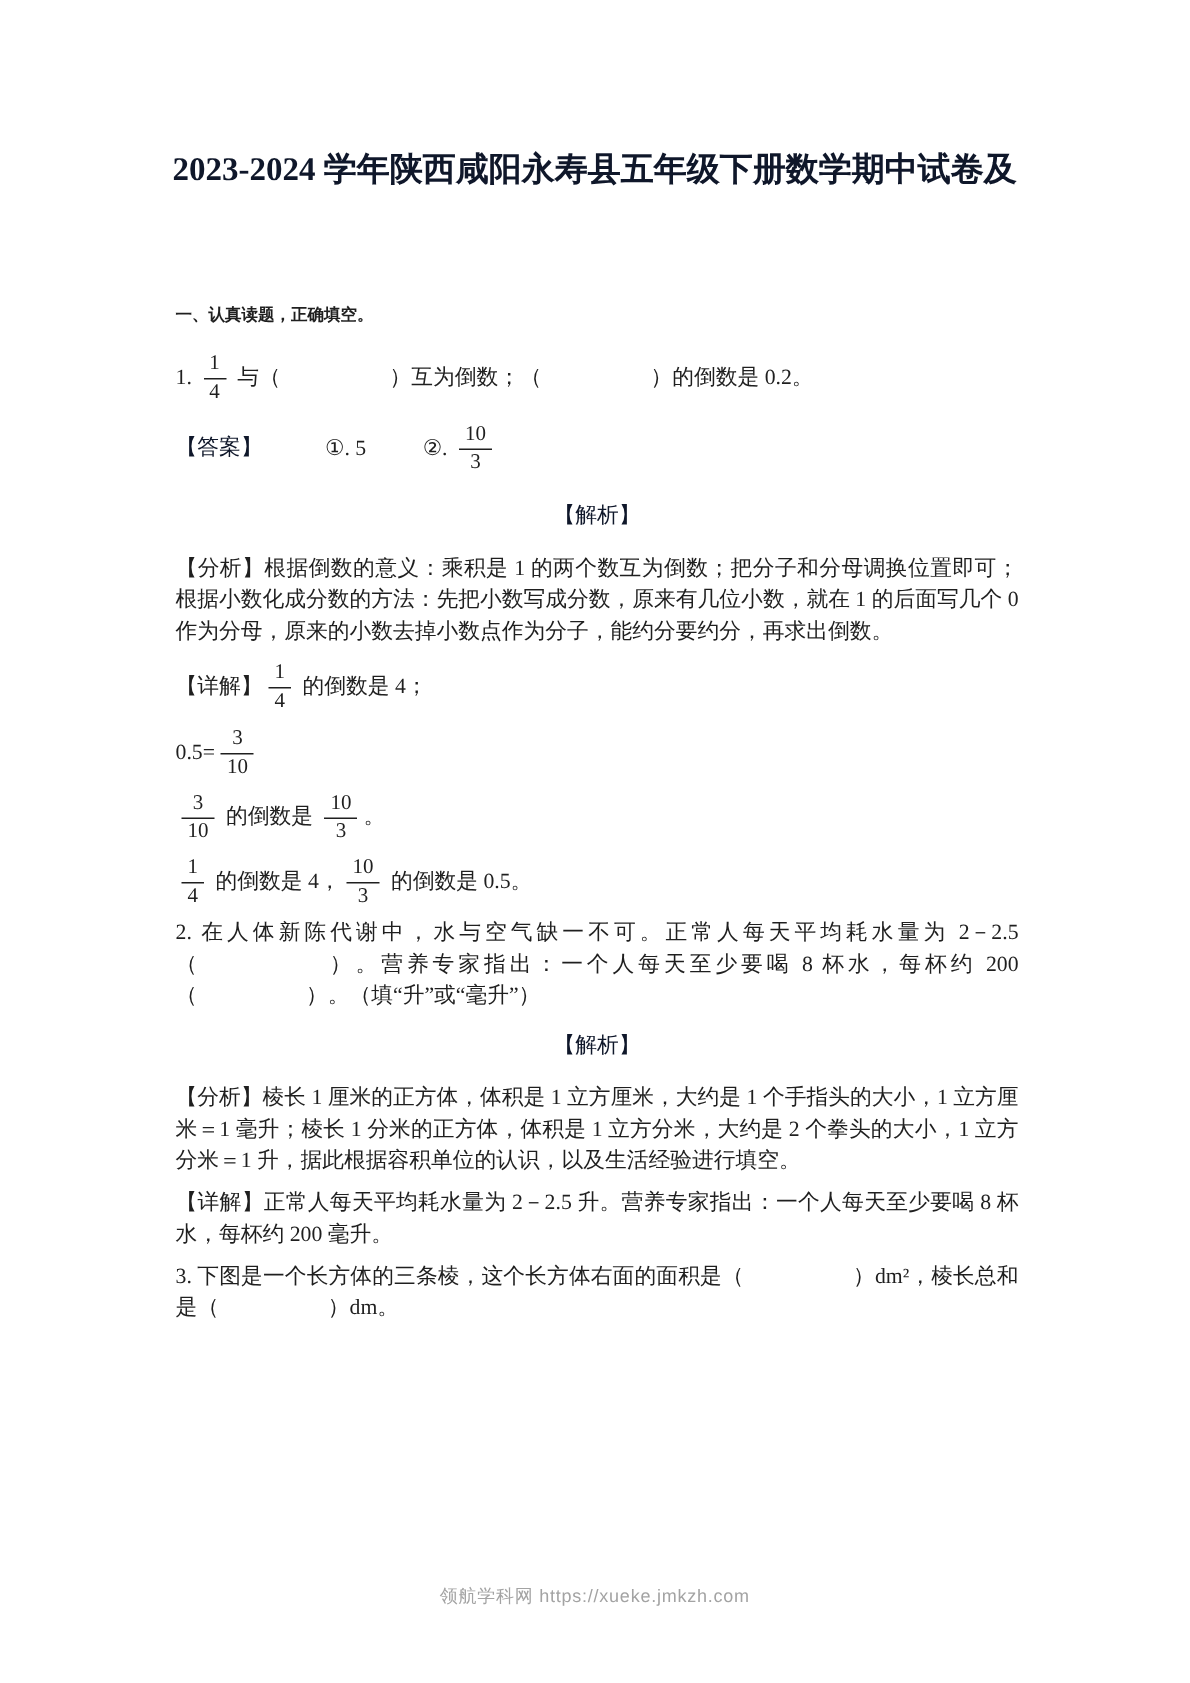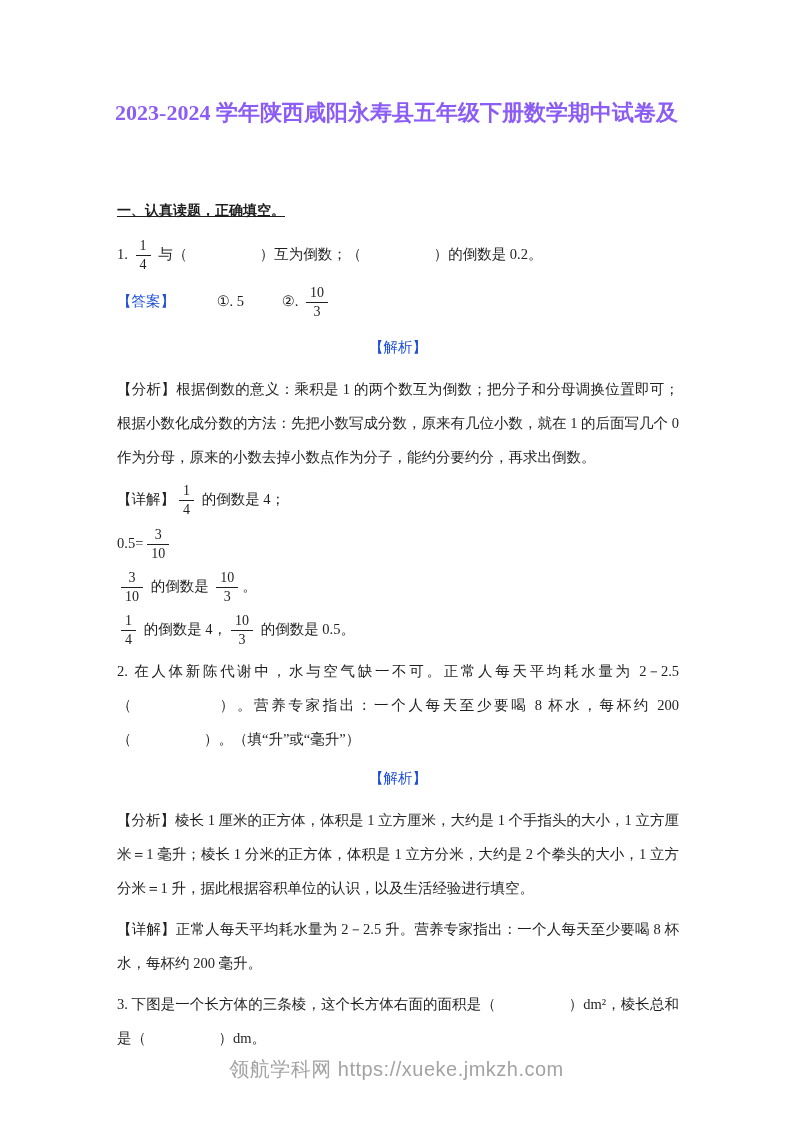--- a/index.html
+++ b/index.html
@@ -10,38 +10,38 @@
     position: relative;
     font-family: "Liberation Serif", "DejaVu Serif", serif;
     color: #1f1f1f;
     overflow: hidden;
   }
   .page { position: absolute; inset: 0; }
 
   .title {
     position: absolute; top: 88px; left: 60px; right: 60px;
     text-align: center; font-weight: bold; font-size: 22px;
-    line-height: 50px; color: #8b5cf6; margin: 0;
+    line-height: 50px; color: #0f172a; margin: 0;
   }
   .title span { display: block; }
 
   .content {
     position: absolute; left: 117px; top: 202px; width: 562px;
     font-size: 14.5px;
   }
   .content p { margin: 0; }
 
-  .sec-heading { font-size: 14px; font-weight: bold; margin: 0 0 16px 0 !important; text-decoration: underline; }
+  .sec-heading { font-size: 11px; font-weight: bold; margin: 0 0 16px 0 !important; }
 
-  .para { line-height: 34px; text-align: justify; margin: 0 0 7px 0 !important; }
+  .para { line-height: 21px; text-align: justify; margin: 0 0 7px 0 !important; }
   .q-para { margin-top: 4px !important; }
 
   .inline-line { margin: 4px 0 8px 0 !important; line-height: 30px; }
 
-  .blue { color: #1d4ed8; }
+  .blue { color: #0f172a; }
 
   .answer-line { margin: 6px 0 10px 0 !important; line-height: 30px; }
   .answer-item { margin-left: 38px; }
   .answer-item2 { margin-left: 34px; }
   .jiexi-line { margin: 4px 0 10px 0 !important; line-height: 30px; text-align: center; }
 
   .frac {
     display: inline-block; vertical-align: middle;
     text-align: center; line-height: 1.15;
     margin: 2px 4px; font-size: 14px;
@@ -49,21 +49,21 @@
   .frac .num { display: block; padding: 0 4px 1px 4px; border-bottom: 1.2px solid #1f1f1f; }
   .frac .den { display: block; padding: 1px 4px 0 4px; }
 
   .eq-line { margin: 2px 0 4px 0 !important; }
   .frac-line { margin: 2px 0 4px 0 !important; }
 
   .footer {
     position: absolute; top: 1056px; left: 0; width: 100%;
     text-align: center;
     font-family: "Liberation Sans", "DejaVu Sans", sans-serif;
-    font-size: 20px; color: #a3a3a3; letter-spacing: 0.5px;
+    font-size: 12px; color: #a3a3a3; letter-spacing: 0.5px;
   }
 </style>
 </head>
 <body>
 
 <div class="page">
 
   <h1 class="title">
     <span>2023-2024 学年陕西咸阳永寿县五年级下册数学期中试卷及</span>
   </h1>

